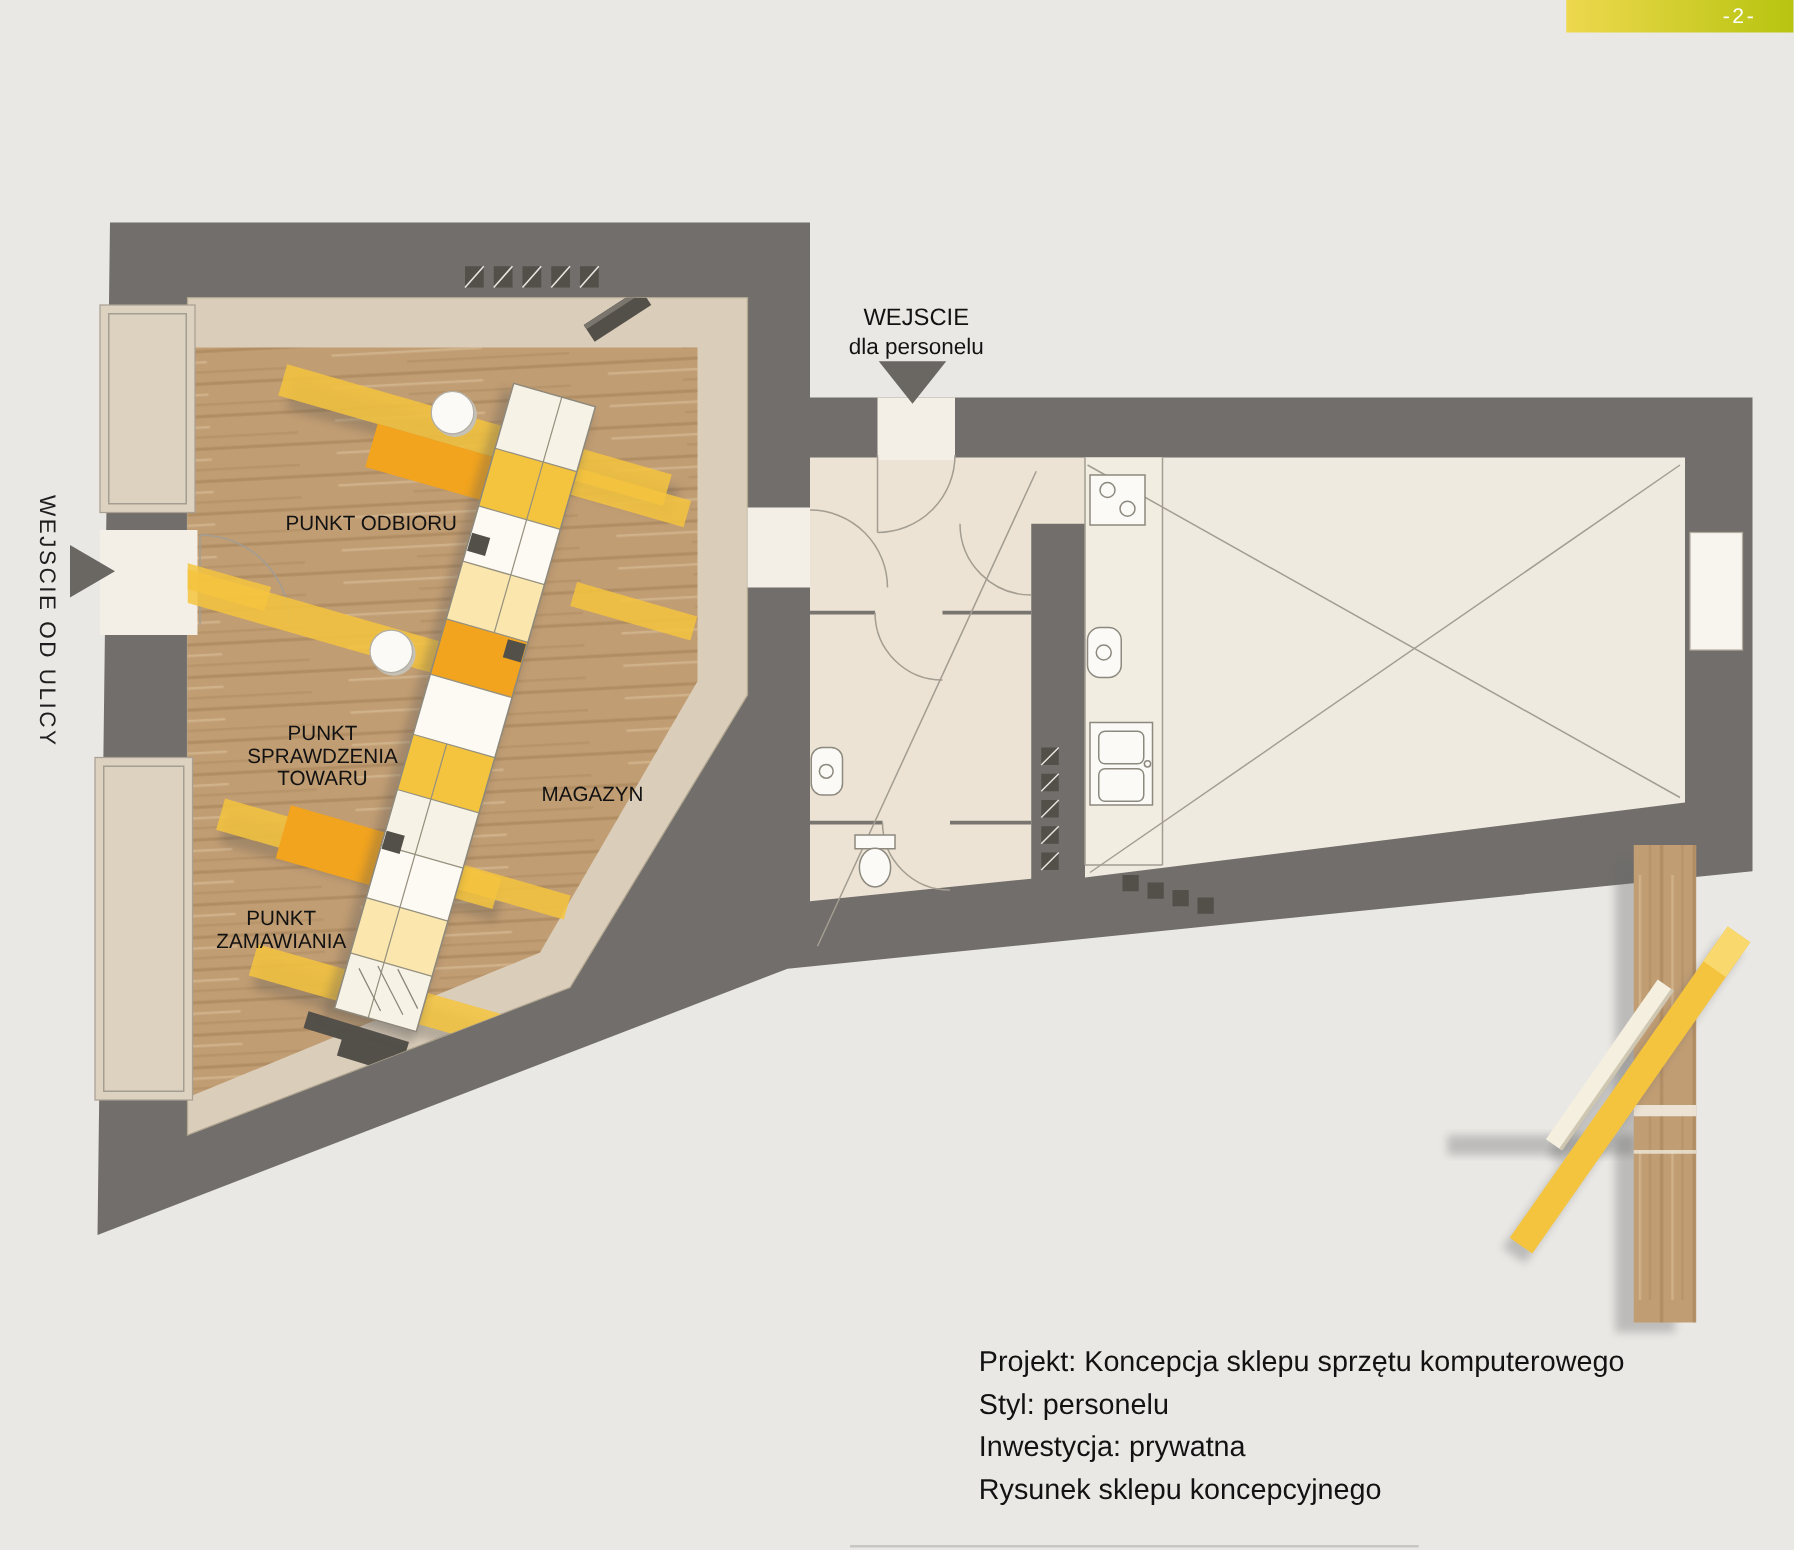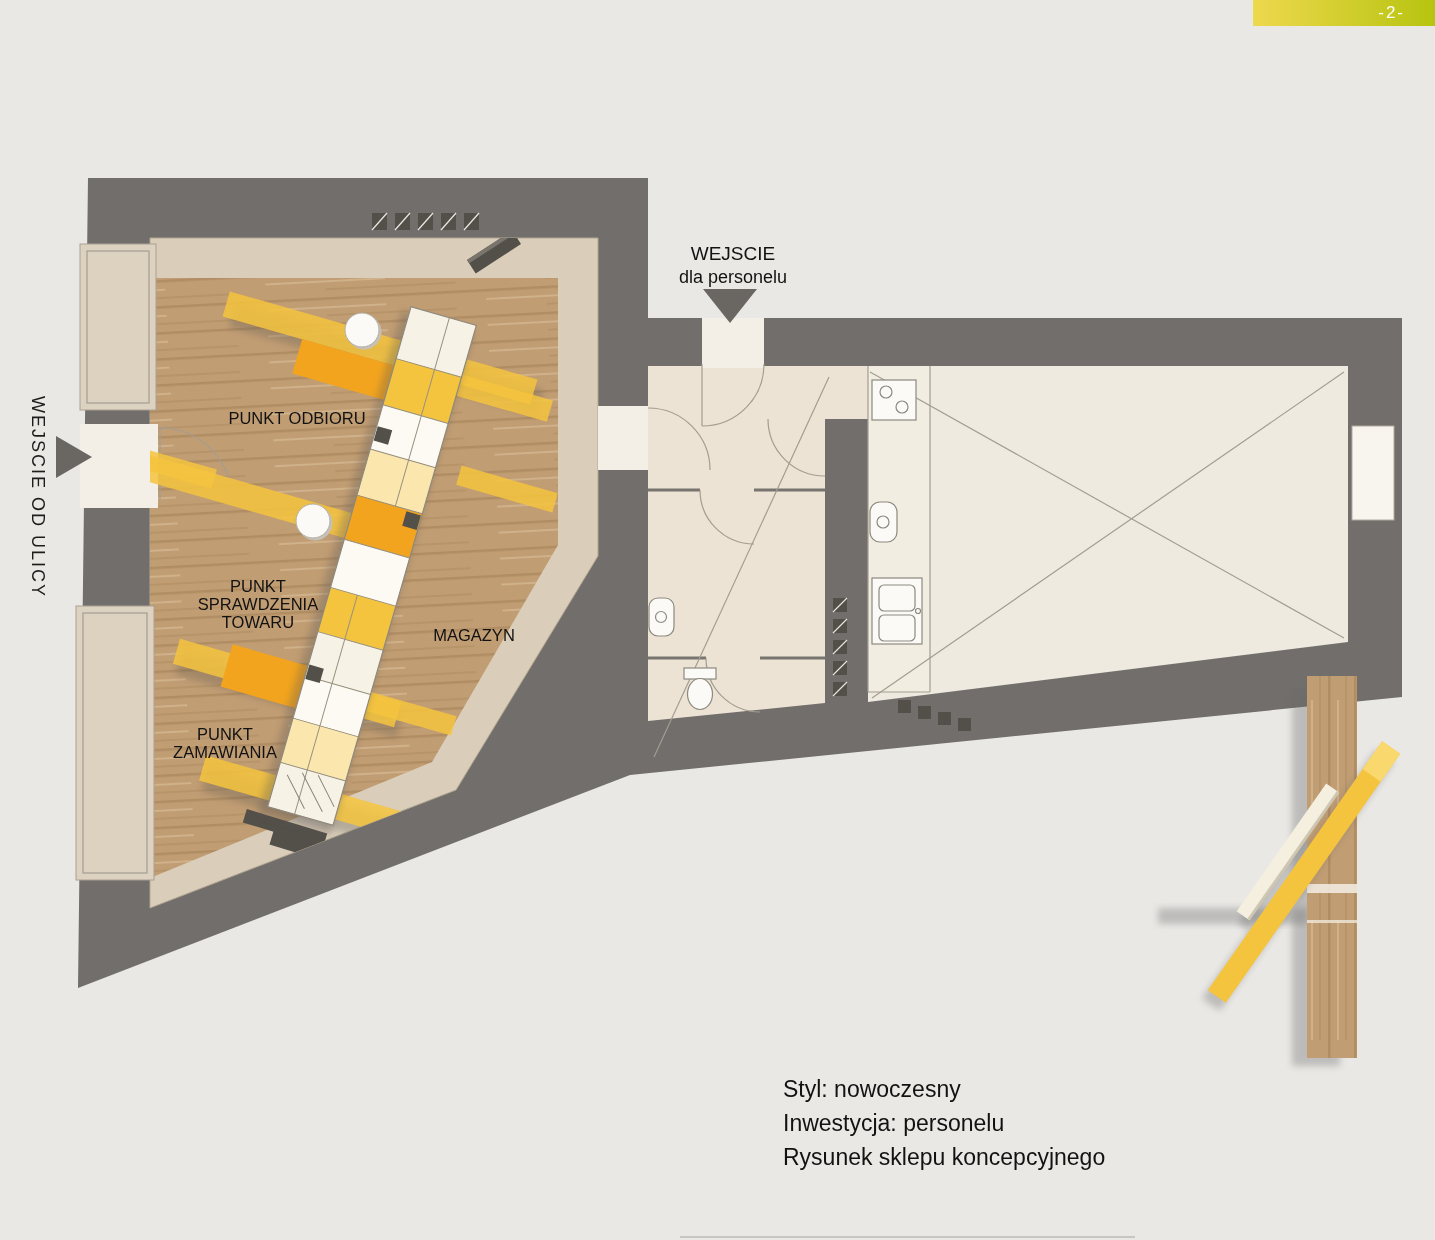--- a/index.html
+++ b/index.html
@@ -277,19 +277,20 @@
           <rect class="shadow" x="-152" y="-11" width="304" height="22" filter="url(#soft)"></rect>
         </g>
       <g transform="translate(1304,872) rotate(-55)">
         <rect x="-152" y="-11" width="304" height="22" fill="var(--c-yellow,#f5c43e)"></rect>
         <rect x="118" y="-11" width="34" height="22" fill="#f9d96e"></rect>
       </g>
     </g>
   </svg>
 
   <div class="project">
-    <div>Styl: nowoczesny</div>
-    <div>Inwestycja: personelu</div>
+    <div>Projekt: Koncepcja sklepu sprzętu komputerowego</div>
+    <div>Styl: personelu</div>
+    <div>Inwestycja: prywatna</div>
     <div>Rysunek sklepu koncepcyjnego</div>
   </div>
 
   <div class="trim"></div>
 </div>
 
 </body></html>

